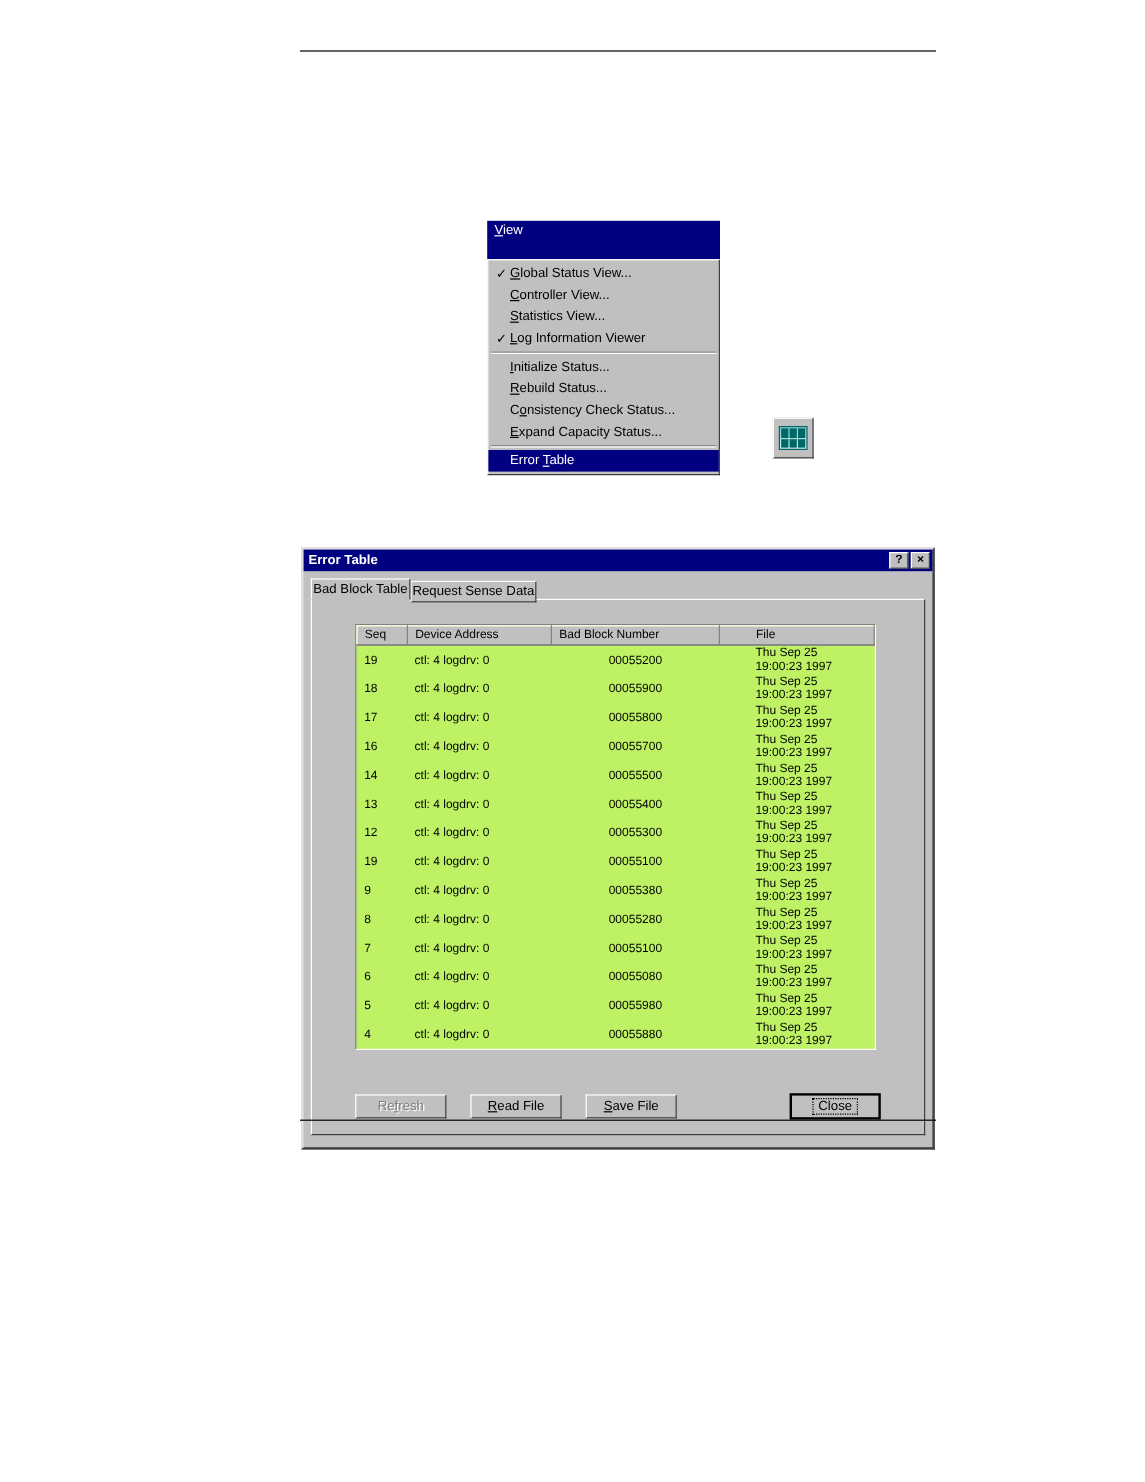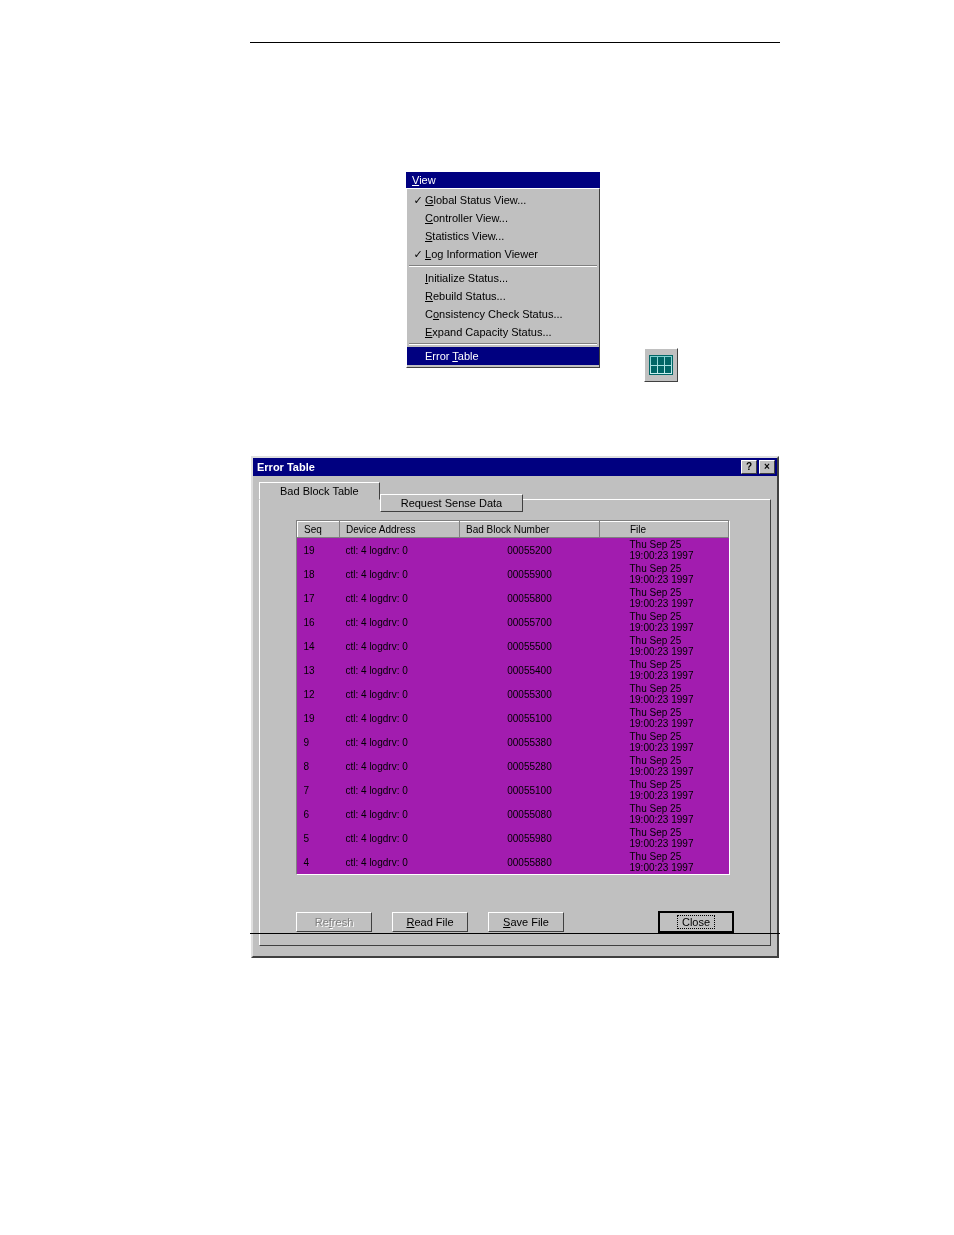--- a/index.html
+++ b/index.html
@@ -11,21 +11,21 @@
     background: #ffffff;
     width: 954px;
   }
   .page { position: relative; width: 954px; height: 1235px; }
   .hr-top { position: absolute; top: 42px; left: 250px; width: 530px; border-top: 1px solid #000; }
   .hr-bot { position: absolute; top: 933px; left: 250px; width: 530px; border-top: 1px solid #000; }
 
   
   .menu-wrap { position: absolute; top: 172px; left: 406px; width: 194px; }
   .menu-title {
-    background: #000080; color: #fff; padding: 2px 6px; height: 16px;
+    background: #000080; color: #fff; padding: 2px 6px; height: 32px; margin-top: 12px;
   }
   .menu-title .u { text-decoration: underline; }
   .menu-body {
     background: #c0c0c0;
     border-top: 1px solid #fff; border-left: 1px solid #fff;
     border-right: 1px solid #404040; border-bottom: 1px solid #404040;
     padding: 2px 0;
   }
   .menu-item {
     display: flex; align-items: center;
@@ -73,35 +73,35 @@
     background: #c0c0c0;
     border-top: 1px solid #fff; border-left: 1px solid #fff;
     border-right: 1px solid #404040; border-bottom: 1px solid #404040;
     color: #000; font-size: 10px; font-weight: bold;
     display: flex; align-items: center; justify-content: center;
     line-height: 1;
   }
   .dlg-body { padding: 6px 6px 10px 6px; }
   .tabs { display: flex; margin-bottom: -1px; }
   .tab {
-    background: #c0c0c0; padding: 2px 20px;
+    background: #c0c0c0; padding: 2px 1px;
     border-top: 1px solid #fff; border-left: 1px solid #fff; border-right: 1px solid #404040;
     font-size: 11px; position: relative;
   }
   .tab.active { border-bottom: 1px solid #c0c0c0; z-index: 2; }
-  .tab:not(.active) { border-bottom: 1px solid #404040; top: 12px; }
+  .tab:not(.active) { border-bottom: 1px solid #404040; top: 2px; }
   .tab-panel {
     border-top: 1px solid #fff; border-left: 1px solid #fff;
     border-right: 1px solid #404040; border-bottom: 1px solid #404040;
     padding: 14px 12px 12px 12px; background: #c0c0c0;
   }
   .grid-wrap {
     border-top: 1px solid #808080; border-left: 1px solid #808080;
     border-right: 1px solid #fff; border-bottom: 1px solid #fff;
-    background: #a21caf; padding: 0; margin: 6px 28px 14px 24px;
+    background: #bef264; padding: 0; margin: 6px 28px 14px 24px;
   }
   table.grid { width: 100%; border-collapse: collapse; font-size: 10px; }
   table.grid th {
     background: #c0c0c0; font-weight: normal; text-align: left;
     border-top: 1px solid #fff; border-left: 1px solid #fff;
     border-right: 1px solid #808080; border-bottom: 1px solid #808080;
     padding: 2px 6px;
   }
   table.grid td { padding: 1px 6px; }
   .col-seq { text-align: left; padding-right: 12px !important; width: 42px; }

